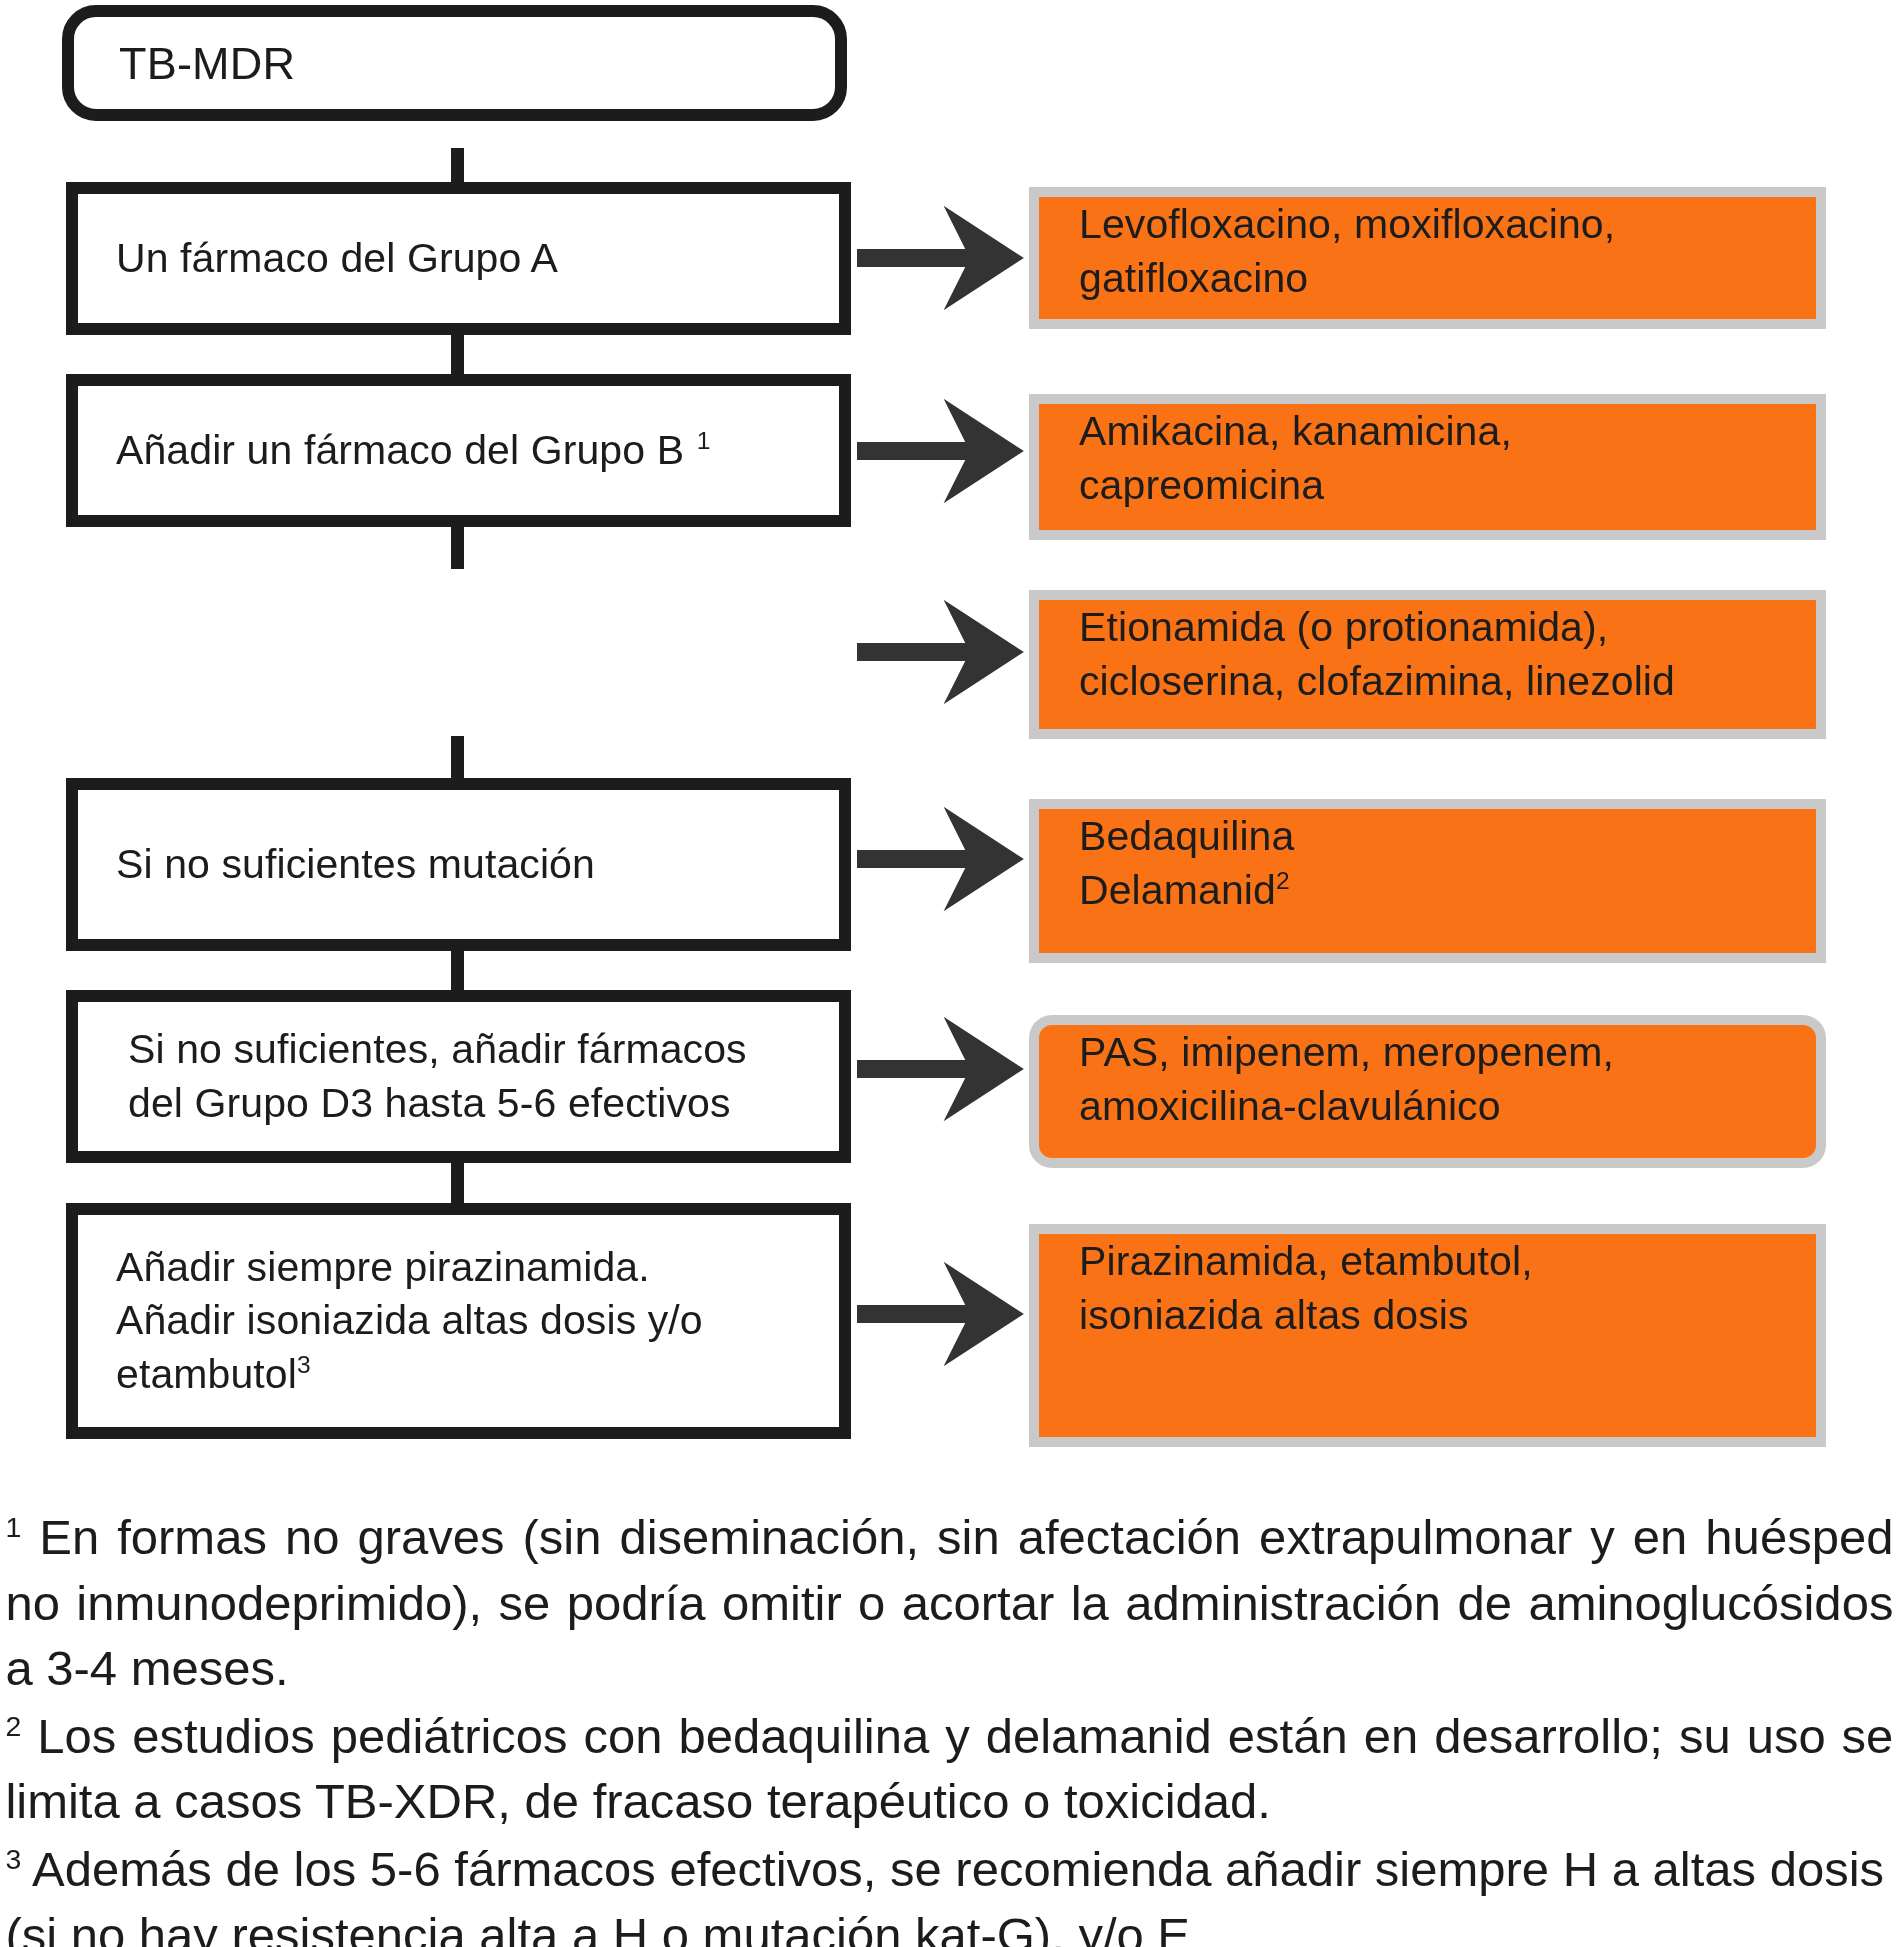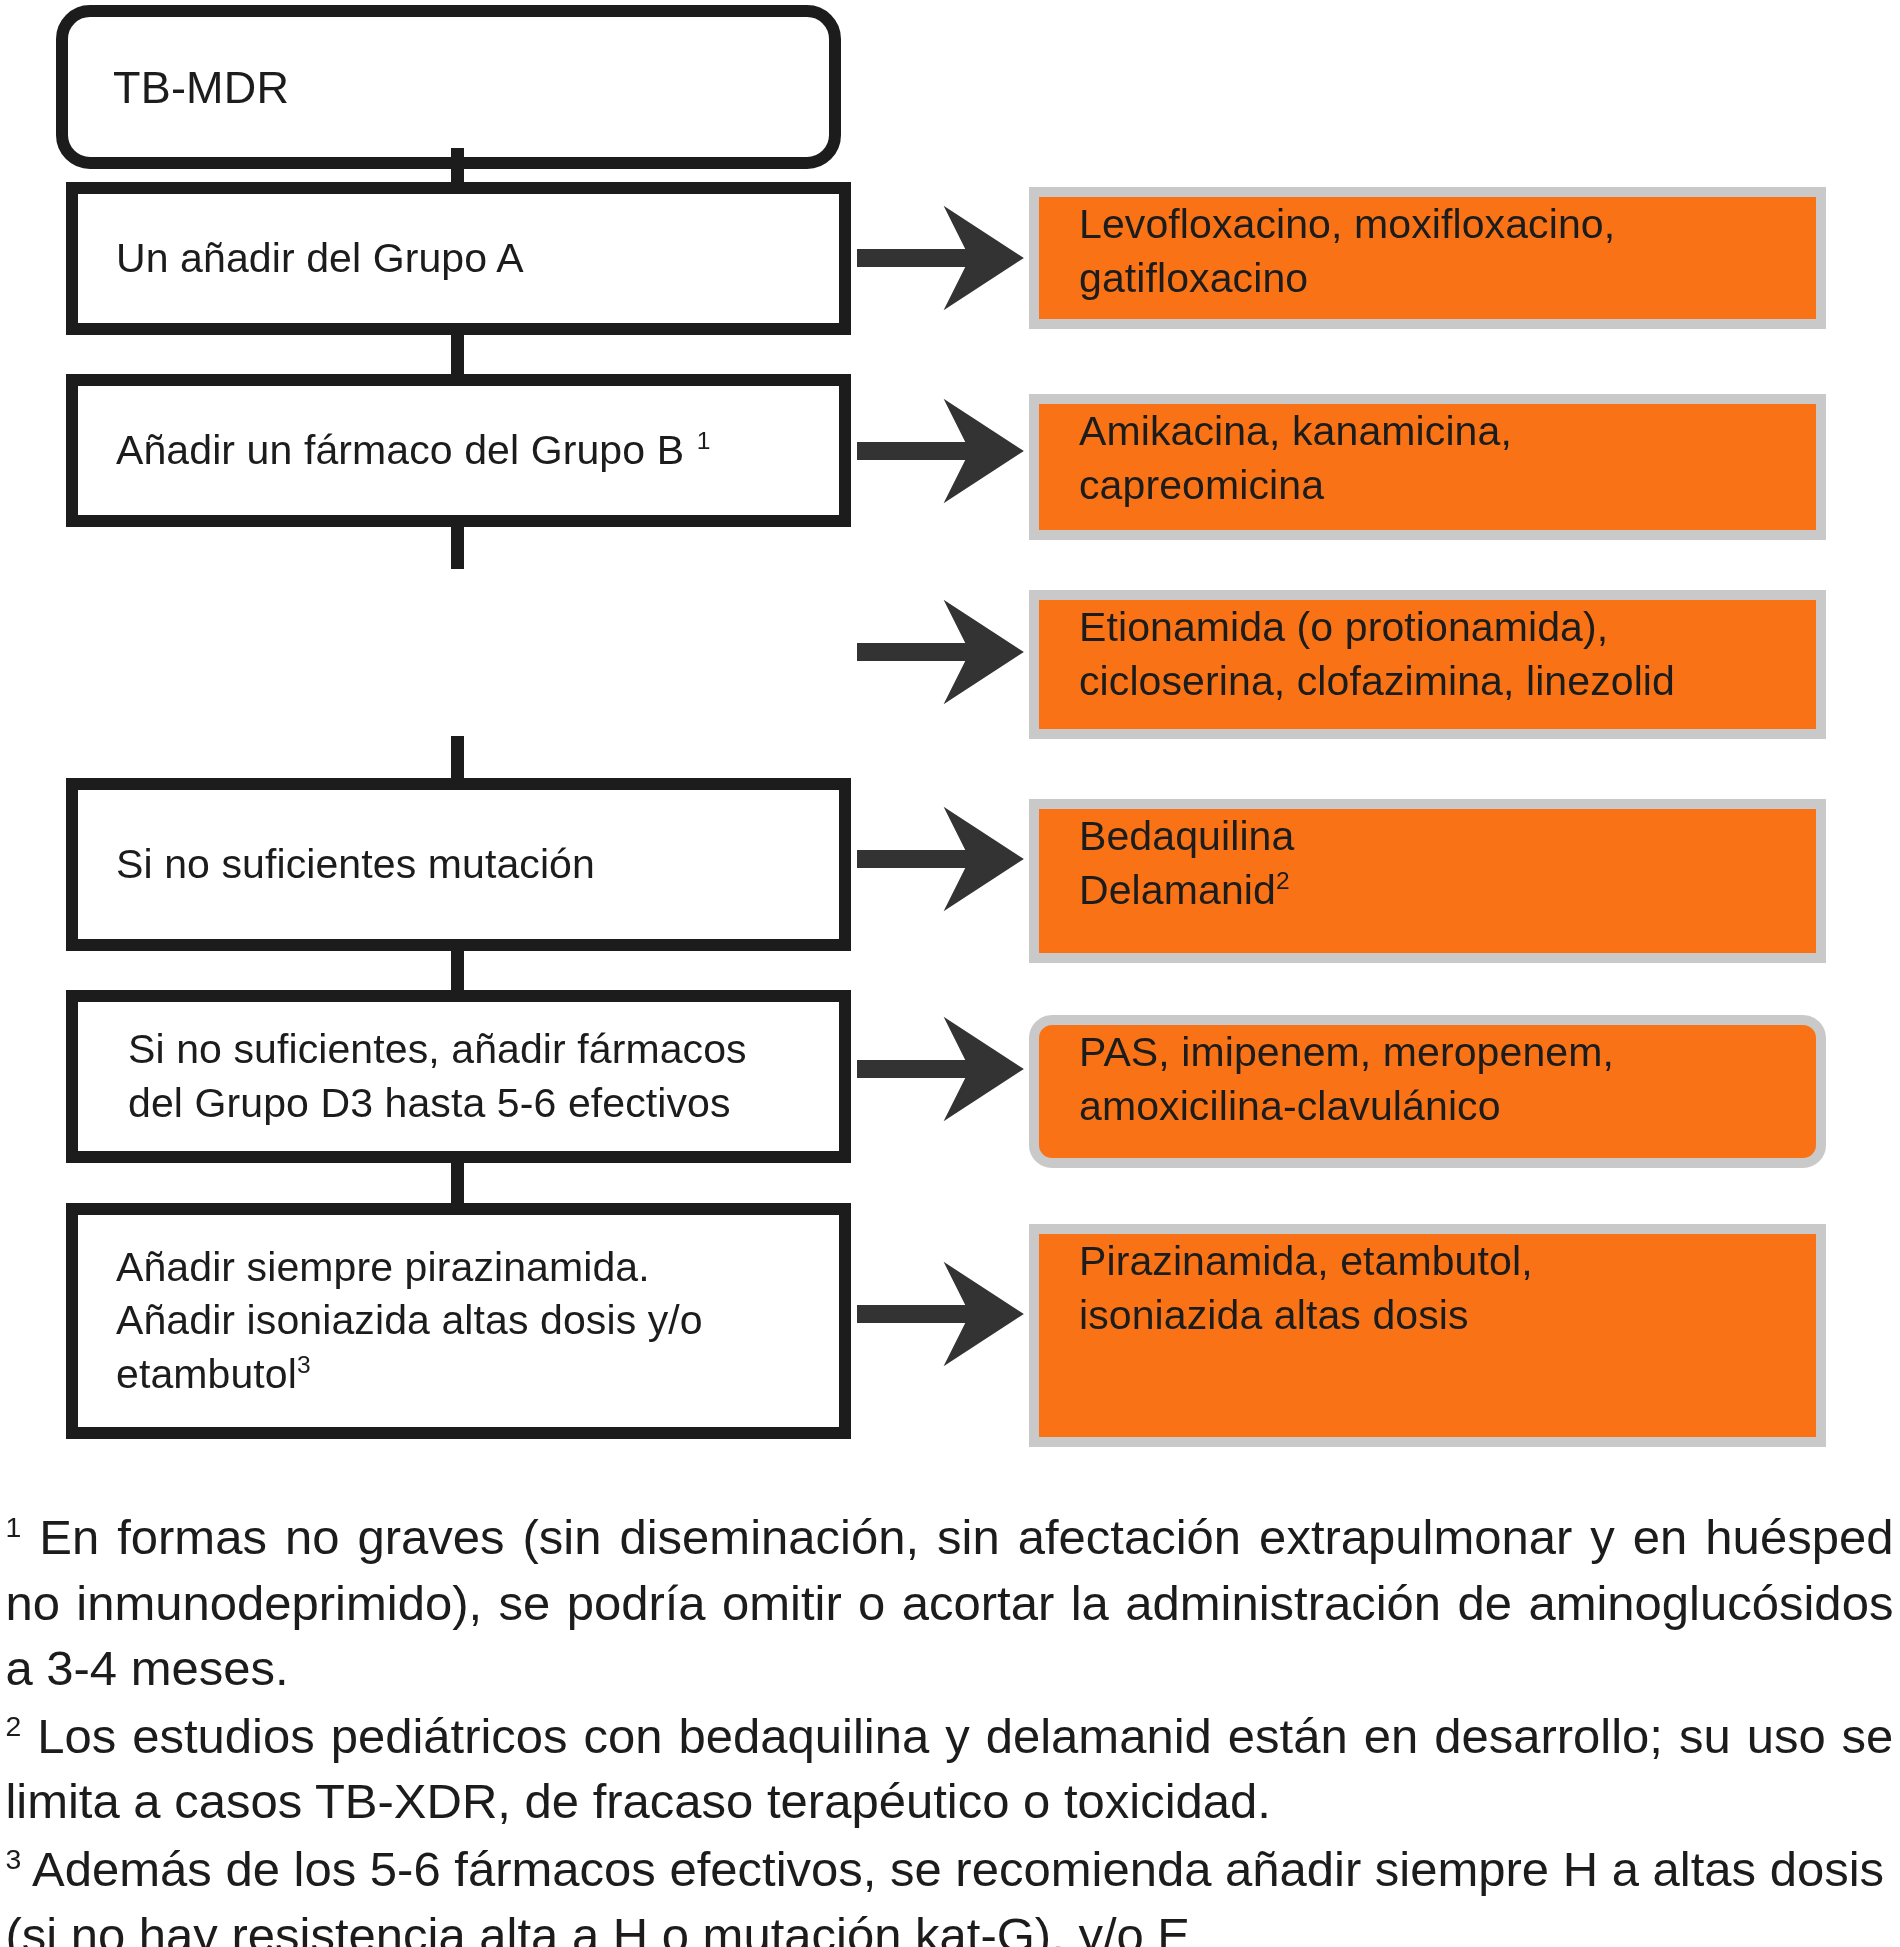--- a/index.html
+++ b/index.html
@@ -14,24 +14,24 @@
 
   #root {
     position: relative;
     width: 1900px;
     height: 1948px;
   }
 
   
   .start-node {
     position: absolute;
-    left: 56px;
+    left: 62px;
     top: 5.4px;
     width: 785px;
-    height: 164px;
+    height: 116px;
     border: 12.6px solid #1c1c1c;
     border-radius: 34px;
     background: #ffffff;
     display: flex;
     align-items: center;
   }
   .start-node .label {
     padding-left: 45px;
     font-size: 45px;
     line-height: 1.15;
@@ -119,21 +119,21 @@
 
 <div id="root">
 
   <div class="start-node">
     <span class="label">TB-MDR</span>
   </div>
 
   <div class="vconn" style="top:148px;height:36px;"></div>
 
   <div class="proc-box" id="pb0" style="top:182px;height:153px;">
-    <span class="label">Un añadir del Grupo A</span>
+    <span class="label">Un fármaco del Grupo A</span>
   </div>
   <div class="vconn" style="top:333px;height:43px;"></div>
   <div class="arrow" style="top:204px;">
     <svg viewBox="0 0 194 120" preserveAspectRatio="none">
       <path d="M0 50 L0 70 L120 70 L96 118 L185 60 L96 2 L120 50 Z" fill="#333333"></path>
     </svg>
   </div>
   <div class="drug-box" id="db0" style="top:187px;height:142px;">
     <span class="label">Levofloxacino, moxifloxacino,<br>gatifloxacino</span>
   </div>

